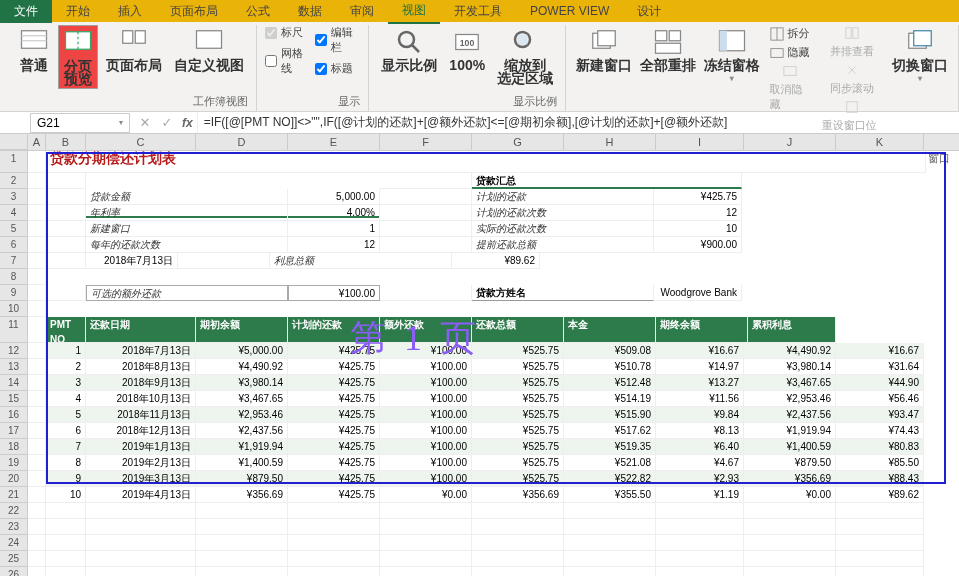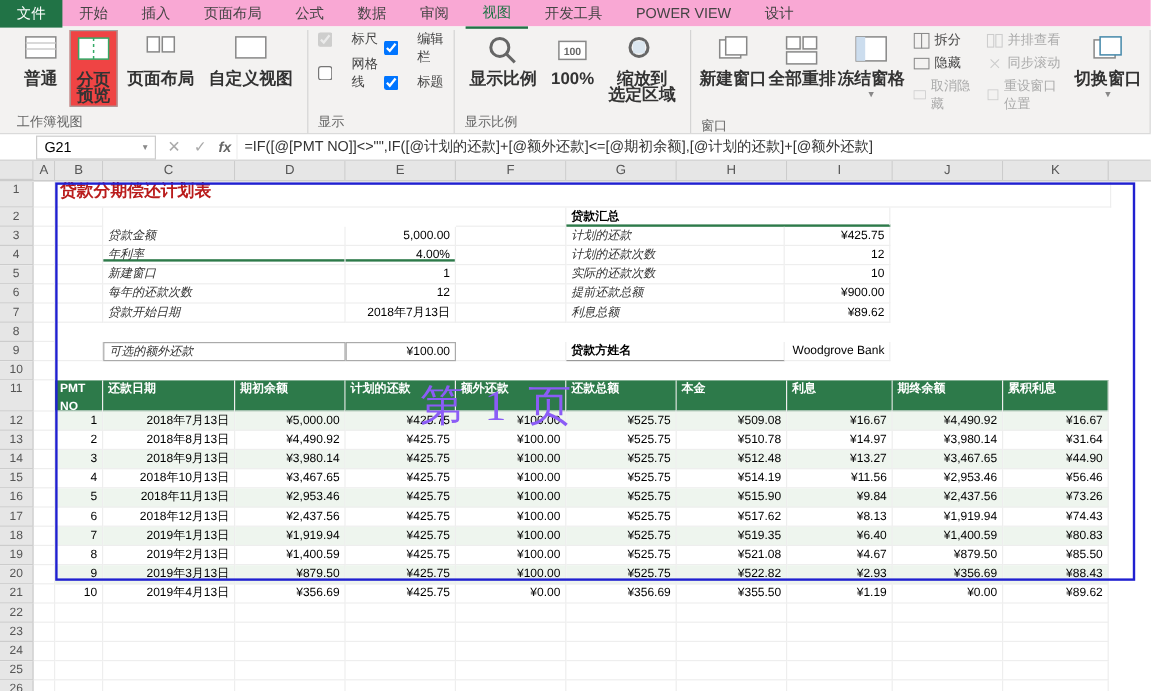--- a/index.html
+++ b/index.html
@@ -1,37 +1,37 @@
 <!DOCTYPE html>
 <html><head>
 <meta charset="utf-8">
 <style>
 * { margin: 0; padding: 0; box-sizing: border-box; font-family: "Microsoft YaHei", Arial, sans-serif; }
 body { background: #fff; font-size: 11px; overflow: hidden; width: 959px; height: 576px; }
 
-.ribbon-tabs { display: flex; align-items: center; height: 22px; background: #f9a8d4; }
+.ribbon-tabs { display: flex; align-items: center; height: 22px; background: #eab308; }
 .ribbon-tab { padding: 3px 14px; font-size: 12px; cursor: pointer; color: #444; }
 .ribbon-tab.file { background: #217346; color: #fff; }
 .ribbon-tab.active { color: #217346; border-bottom: 2px solid #217346; }
 
 .ribbon { display: flex; background: #f3f2f1; border-bottom: 1px solid #d4d4d4; height: 90px; padding: 3px 0 0 6px; }
 .ribbon-group { display: flex; flex-direction: column; border-right: 1px solid #d4d4d4; padding: 0 8px; }
 .ribbon-group-body { display: flex; flex: 1; align-items: flex-start; gap: 4px; }
-.ribbon-group-label { text-align: left; font-size: 11px; color: #666; padding: 2px 0; }
+.ribbon-group-label { text-align: right; font-size: 11px; color: #666; padding: 2px 0; }
 .rbtn { display: flex; flex-direction: column; align-items: center; justify-content: flex-start; padding: 2px 4px; cursor: pointer; min-width: 40px; font-weight: bold; }
 .rbtn .ico { width: 22px; height: 22px; margin-bottom: 2px; }
 .rbig .ico { width: 30px; height: 30px; }
 .rbtn span { font-size: 14px; line-height: 13px; color: #333; white-space: nowrap; text-align: center; }
 .rbtn.active { background: #ef4444; border: 1px solid #a0a0a0; }
 .chk-stack { display: flex; flex-direction: column; gap: 6px; justify-content: center; }
-.chk { display: flex; align-items: center; gap: 16px; font-size: 11px; color: #444; }
+.chk { display: flex; align-items: center; gap: 4px; font-size: 11px; color: #444; }
 .chk input { width: 12px; height: 12px; }
 .mini-stack { display: flex; flex-direction: column; gap: 2px; font-size: 11px; color: #444; }
 .mini-stack .mini { display: flex; align-items: center; gap: 4px; padding: 1px 4px; cursor: pointer; }
-.mini-stack .mini.disabled { color: #aaa; }
+.mini-stack .mini.disabled { color: #aaa; flex-direction: column; }
 .mini .mi { width: 14px; height: 14px; }
 
 .formula-bar { display: flex; align-items: center; height: 22px; border-bottom: 1px solid #ccc; background: #fff; }
 .name-box { width: 100px; border: 1px solid #ccc; margin: 0 4px 0 30px; padding: 2px 6px; font-size: 12px; display: flex; justify-content: space-between; align-items: center; }
 .name-box .dd { color: #888; font-size: 8px; }
 .fbtn { width: 22px; text-align: center; color: #aaa; font-size: 13px; }
 .fx { font-style: italic; color: #666; font-weight: bold; font-size: 12px; padding: 0 4px; }
 .formula-input { flex: 1; padding: 2px 6px; font-size: 12px; color: #333; border-left: 1px solid #eee; white-space: nowrap; overflow: hidden; }
 
 .grid-area { position: relative; overflow: hidden; height: 442px; }
@@ -338,21 +338,20 @@
         <div class="cell label-cell" style="width: 202px;">每年的还款次数</div>
         <div class="cell val-r cE">12</div>
         <div class="cell cF"></div>
         <div class="cell label-cell" style="width: 182px;">提前还款总额</div>
         <div class="cell val-r cI">¥900.00</div>
       </div>
       <div class="row">
         <div class="row-h">7</div>
         <div class="cell cA"></div>
         <div class="cell cB"></div>
-        <div class="cell label-cell" style="width: 202px;">贷款开始日期</div>
         <div class="cell val-r cE">2018年7月13日</div>
         <div class="cell cF"></div>
         <div class="cell label-cell" style="width: 182px;">利息总额</div>
         <div class="cell val-r cI">¥89.62</div>
       </div>
       <div class="row">
         <div class="row-h">8</div>
         <div class="cell cA"></div>
       </div>
       <div class="row">
@@ -372,21 +371,20 @@
       <div class="row" style="height: 26px;">
         <div class="row-h">11</div>
         <div class="cell cA"></div>
         <div class="cell hdr-row cB">PMT<br>NO</div>
         <div class="cell hdr-row cC">还款日期</div>
         <div class="cell hdr-row cD">期初余额</div>
         <div class="cell hdr-row cE">计划的还款</div>
         <div class="cell hdr-row cF">额外还款</div>
         <div class="cell hdr-row cG">还款总额</div>
         <div class="cell hdr-row cH">本金</div>
-        <div class="cell hdr-row cI">利息</div>
         <div class="cell hdr-row cJ">期终余额</div>
         <div class="cell hdr-row cK">累积利息</div>
       </div>
       <div class="row">
         <div class="row-h">12</div>
         <div class="cell cA"></div>
         <div class="cell val-r alt cB">1</div>
         <div class="cell val-r alt cC">2018年7月13日</div>
         <div class="cell val-r alt cD">¥5,000.00</div>
         <div class="cell val-r alt cE">¥425.75</div>
@@ -444,21 +442,21 @@
         <div class="cell cA"></div>
         <div class="cell val-r alt cB">5</div>
         <div class="cell val-r alt cC">2018年11月13日</div>
         <div class="cell val-r alt cD">¥2,953.46</div>
         <div class="cell val-r alt cE">¥425.75</div>
         <div class="cell val-r alt cF">¥100.00</div>
         <div class="cell val-r alt cG">¥525.75</div>
         <div class="cell val-r alt cH">¥515.90</div>
         <div class="cell val-r alt cI">¥9.84</div>
         <div class="cell val-r alt cJ">¥2,437.56</div>
-        <div class="cell val-r alt cK">¥73.26</div>
+        <div class="cell val-r alt cK">¥93.47</div>
       </div>
       <div class="row">
         <div class="row-h">17</div>
         <div class="cell cA"></div>
         <div class="cell val-r cB">6</div>
         <div class="cell val-r cC">2018年12月13日</div>
         <div class="cell val-r cD">¥2,437.56</div>
         <div class="cell val-r cE">¥425.75</div>
         <div class="cell val-r cF">¥100.00</div>
         <div class="cell val-r cG">¥525.75</div>

